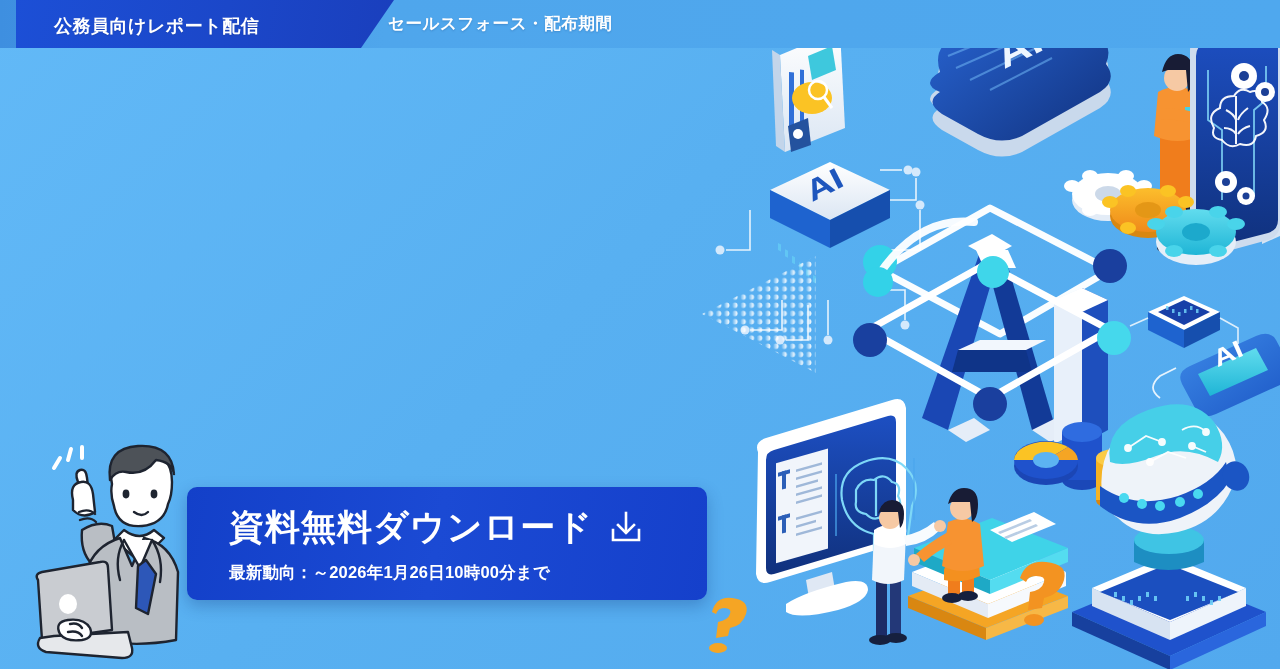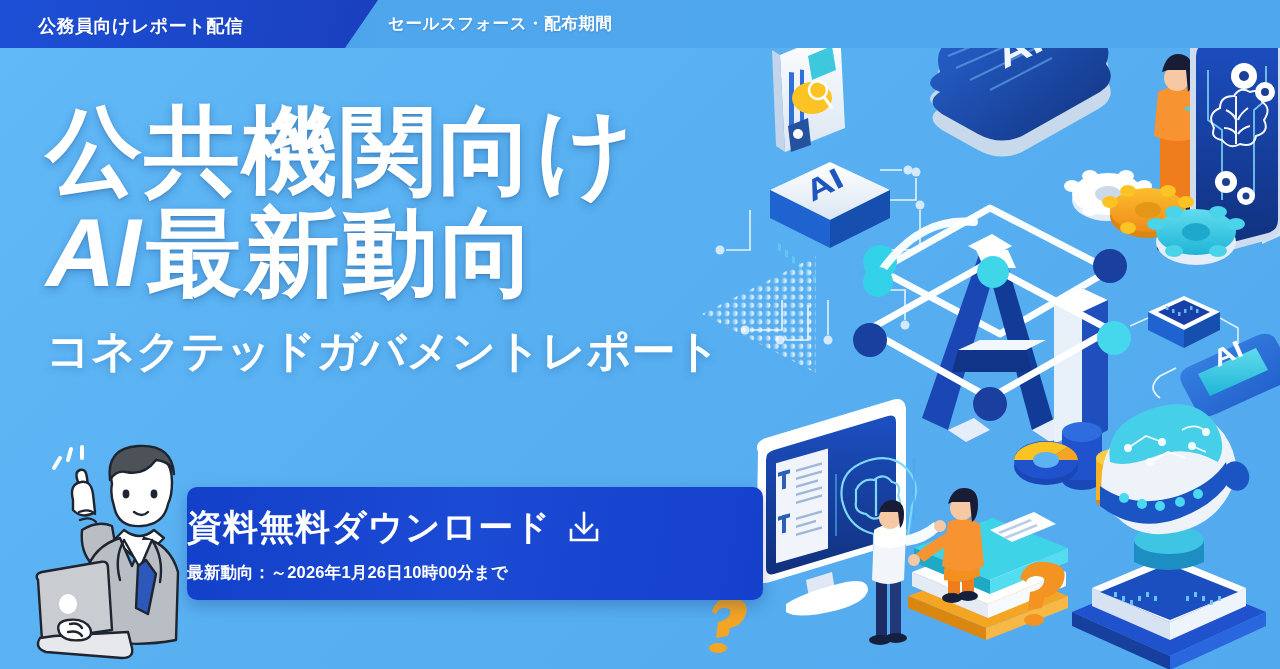--- a/index.html
+++ b/index.html
@@ -13,21 +13,21 @@
     position:relative;width:1280px;height:669px;overflow:hidden;
     background:linear-gradient(135deg,#62b9f7 0%,#58b0f1 45%,#52a9ee 100%);
   }
   
   .header-bar{
     position:absolute;left:0;top:0;width:1280px;height:48px;
     background:linear-gradient(90deg,#3e8fe0 0%,#4fa6ec 30%,#4fa8ee 100%);
     z-index:30;
   }
   .header-tag{
-    position:absolute;left:0;top:0;height:52px;width:378px;
+    position:absolute;left:16px;top:0;height:52px;width:378px;
     background:linear-gradient(100deg,#1c4fd6 0%,#1b47c9 55%,#1a3fbd 100%);
     clip-path:polygon(0 0,378px 0,345px 48px,0 48px);
     display:flex;align-items:center;
   }
   .header-tag span{
     color:#ffffff;font-size:18px;font-weight:bold;letter-spacing:.5px;
     margin-left:38px;text-shadow:0 1px 1px rgba(0,0,0,.12);
   }
   .header-brand{
     position:absolute;left:388px;top:0;height:48px;display:flex;align-items:center;
@@ -49,26 +49,26 @@
   .hl-line2 .ai{
     font-style:italic;font-weight:bold;letter-spacing:-1px;margin-right:6px;
   }
   .hl-sub{
     margin-top:22px;color:#ffffff;font-size:44px;font-weight:bold;
     letter-spacing:0px;white-space:nowrap;
     text-shadow:0 2px 8px rgba(18,62,126,.28);
   }
   
   .cta{
-    position:absolute;left:187px;top:487px;width:576px;height:113px;
+    position:absolute;left:187px;top:487px;width:520px;height:113px;
     border-radius:10px;z-index:25;
     background:linear-gradient(100deg,#1340c9 0%,#1b4ad4 48%,#1540cb 100%);
     box-shadow:0 6px 16px rgba(10,40,110,.28);
     display:flex;flex-direction:column;justify-content:center;
-    cursor:pointer;
+    padding-left:42px;cursor:pointer;
   }
   .cta-main{
     display:flex;align-items:center;gap:16px;
     color:#ffffff;font-size:35px;font-weight:bold;letter-spacing:1px;
     white-space:nowrap;
   }
   .dl-icon{display:inline-block;width:34px;height:34px;flex:0 0 34px;}
   .cta-note{
     margin-top:11px;color:#ffffff;font-size:16.5px;font-weight:bold;
     letter-spacing:.2px;white-space:nowrap;
@@ -542,25 +542,20 @@
       <mask id="triMask">
         <polygon points="118,4 118,121 4,62" fill="#ffffff"></polygon>
       </mask>
       <pattern id="dotGrid" width="8.2" height="8.2" patternUnits="userSpaceOnUse">
         <circle cx="4.1" cy="4.1" r="2.7" fill="url(#dotFade)"></circle>
       </pattern>
     </defs>
     <rect x="0" y="0" width="120" height="125" fill="url(#dotGrid)" mask="url(#triMask)"></rect>
   </svg>
 
-  <div class="headline">
-    <div class="hl-line1">公共機関向け</div>
-    <div class="hl-line2"><span class="ai">AI</span><span>最新動向</span></div>
-    <div class="hl-sub">コネクテッドガバメントレポート</div>
-  </div>
 
   <div class="cta">
     <div class="cta-main">
       <span>資料無料ダウンロード</span>
       <svg class="dl-icon" viewBox="0 0 34 34" aria-hidden="true">
         <g fill="none" stroke="#ffffff" stroke-width="2.6" stroke-linecap="square">
           <path d="M17 3 L17 22"></path>
           <path d="M9 15 L17 23 L25 15"></path>
           <path d="M4 20 L4 30 L30 30 L30 20"></path>
         </g>

